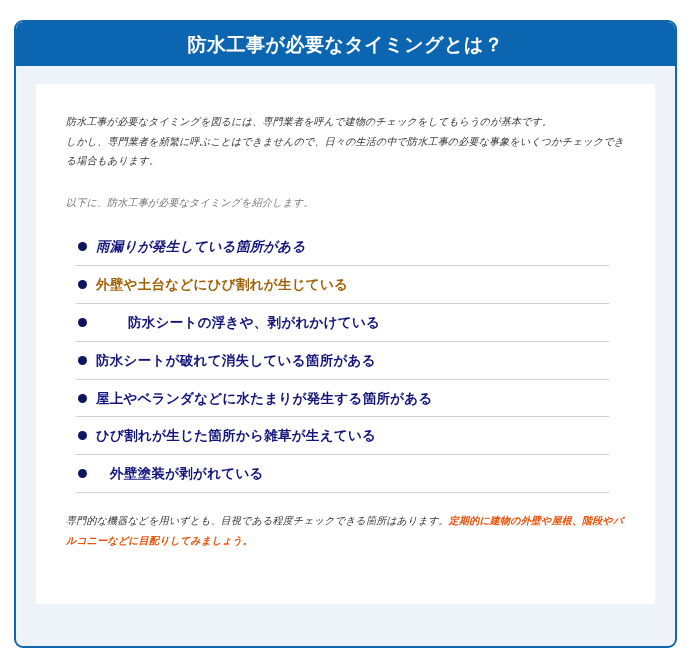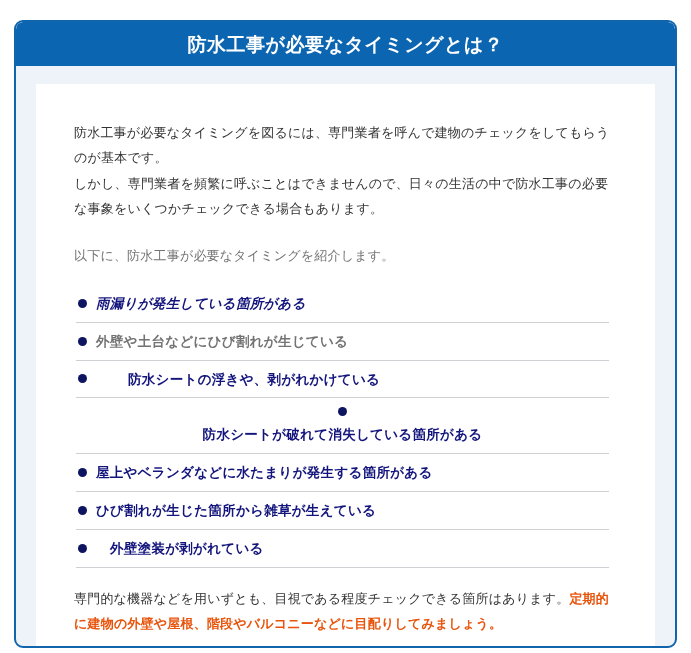--- a/index.html
+++ b/index.html
@@ -48,24 +48,25 @@
   }
 
   .card-inner {
     background: #ffffff;
     padding: 20px 22px 30px 22px;
     min-height: 520px;
   }
 
   .para {
     color: #333333;
-    font-size: 13px;
+    font-size: 10px;
     line-height: 1.95;
-    margin: 16px;
+    margin: 8px;
     letter-spacing: 0.2px;
+    font-style: italic;
   }
   .para + .para { margin-top: 0; }
 
   .para-intro { margin-bottom: 22px; }
   .para-lead  { margin-bottom: 16px; }
 
   .check-list {
     list-style: none;
     margin: 0 0 18px 0;
     padding: 0 24px 0 18px;
@@ -116,27 +117,27 @@
 
       <p class="para para-lead" style="color: #737373;">以下に、防水工事が必要なタイミングを紹介します。</p>
 
       <ul class="check-list">
         <li class="check-item" style="border-bottom-color: rgb(207, 207, 212); font-style: italic;">
           <span class="bullet" style="background: rgb(14, 21, 96);"></span>
           <span class="check-label" style="color: rgb(19, 21, 124);">雨漏りが発生している箇所がある</span>
         </li>
         <li class="check-item" style="border-bottom-color: rgb(207, 207, 212);">
           <span class="bullet" style="background: rgb(14, 21, 96);"></span>
-          <span class="check-label" style="color: #737373;">外壁や土台などにひび割れが生じている</span>
+          <span class="check-label" style="color: #a16207;">外壁や土台などにひび割れが生じている</span>
         </li>
         <li class="check-item" style="border-bottom-color: rgb(207, 207, 212);">
           <span class="bullet" style="background: rgb(14, 21, 96);"></span>
           <span class="check-label" style="color: rgb(19, 21, 124); padding-left: 32px;">防水シートの浮きや、剥がれかけている</span>
         </li>
-        <li class="check-item" style="border-bottom-color: rgb(207, 207, 212); flex-direction: column;">
+        <li class="check-item" style="border-bottom-color: rgb(207, 207, 212);">
           <span class="bullet" style="background: rgb(14, 21, 96);"></span>
           <span class="check-label" style="color: rgb(19, 21, 124);">防水シートが破れて消失している箇所がある</span>
         </li>
         <li class="check-item" style="border-bottom-color: rgb(207, 207, 212);">
           <span class="bullet" style="background: rgb(14, 21, 96);"></span>
           <span class="check-label" style="color: rgb(19, 21, 124);">屋上やベランダなどに水たまりが発生する箇所がある</span>
         </li>
         <li class="check-item" style="border-bottom-color: rgb(207, 207, 212);">
           <span class="bullet" style="background: rgb(14, 21, 96);"></span>
           <span class="check-label" style="color: rgb(19, 21, 124);">ひび割れが生じた箇所から雑草が生えている</span>

